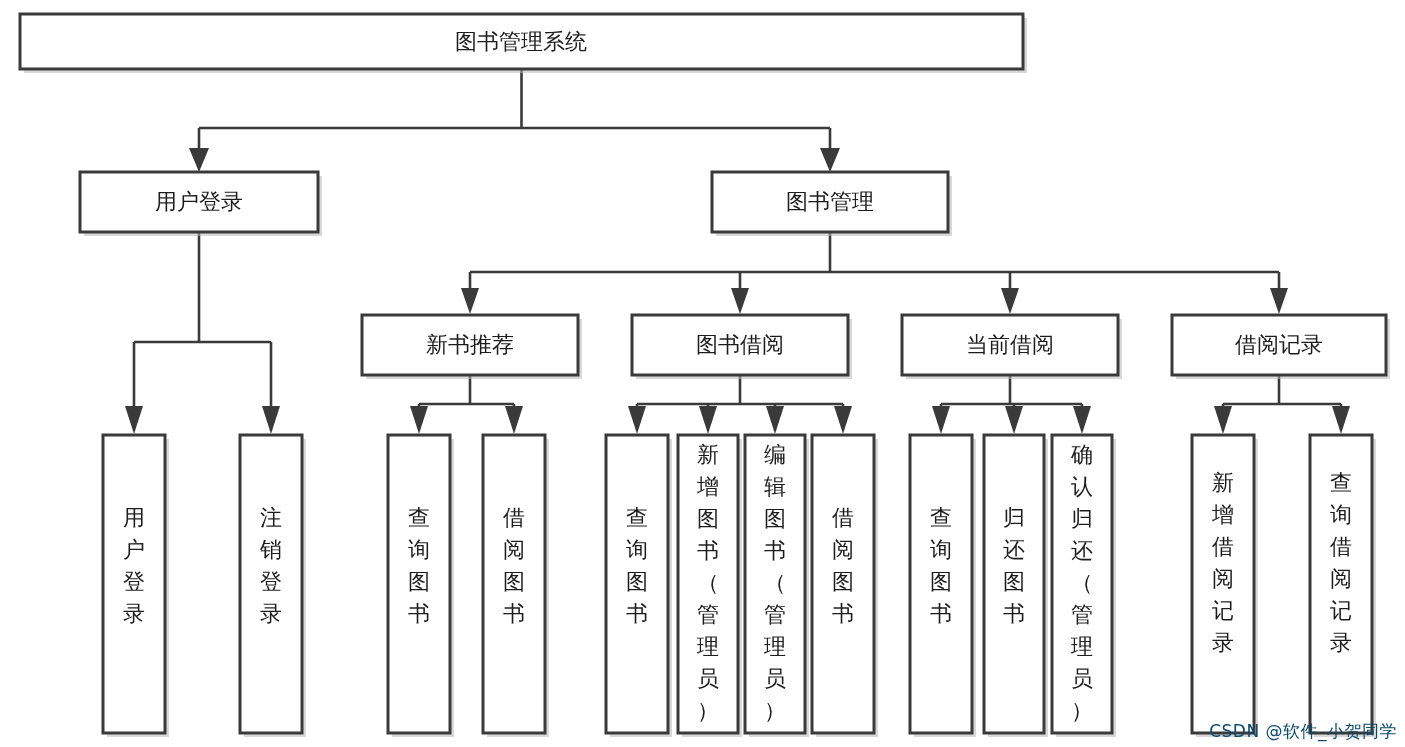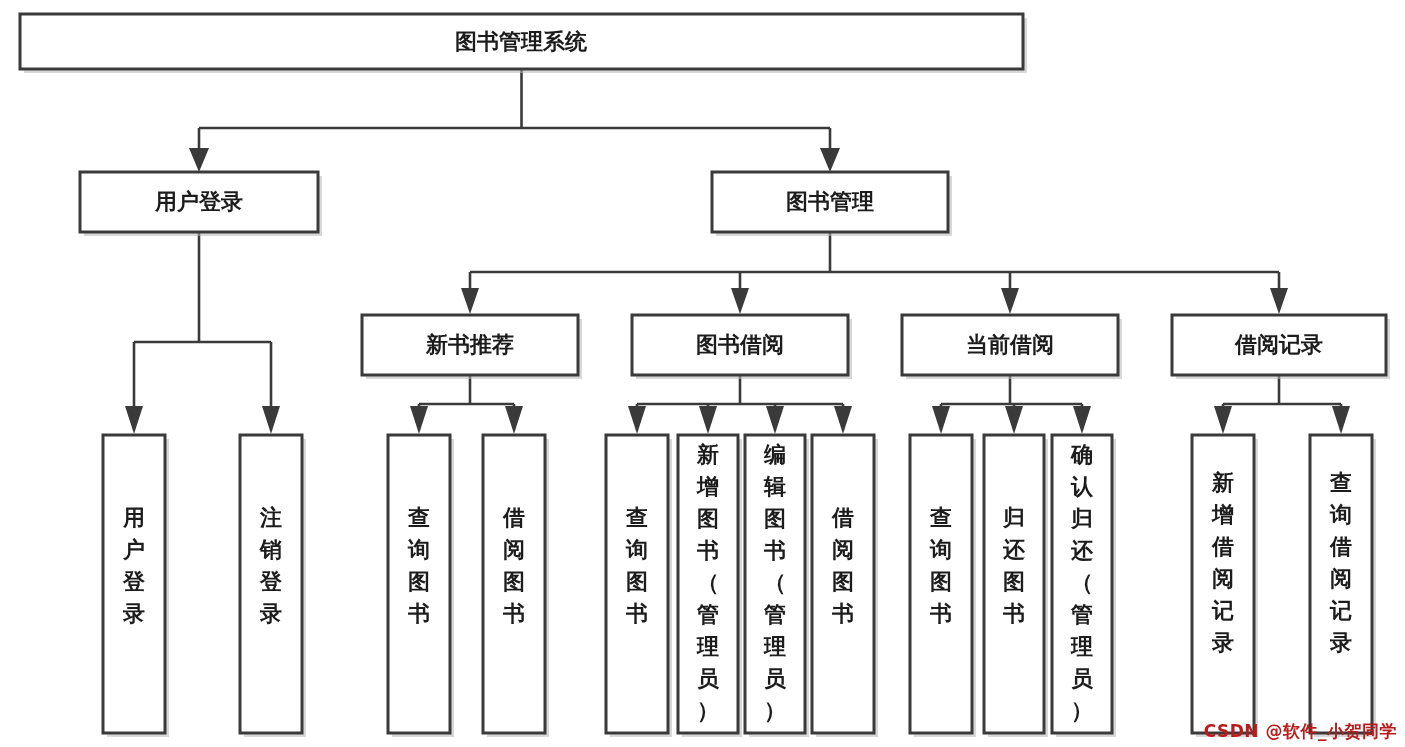--- a/index.html
+++ b/index.html
@@ -11,21 +11,20 @@
     width: 1405px;
     height: 747px;
     font-family: "DejaVu Sans", "Liberation Sans", sans-serif;
     overflow: hidden;
   }
   #diagram-root {
     position: relative;
     width: 1405px;
     height: 747px;
     background: #ffffff;
-    font-weight: bold;
   }
   svg#flow-svg {
     position: absolute;
     left: 0;
     top: 0;
     width: 1405px;
     height: 747px;
   }
   .node-box {
     fill: #ffffff;
@@ -58,21 +57,21 @@
     font-size: 22px;
     fill: #1c1c1c;
     text-anchor: middle;
   }
   .watermark {
     position: absolute;
     right: 8px;
     bottom: 4px;
     font-family: "DejaVu Sans", "Liberation Sans", sans-serif;
     font-size: 17px;
-    color: #b91c1c;
+    color: #0c4a6e;
     letter-spacing: 0.5px;
     white-space: nowrap;
     user-select: none;
   }
 </style>
 </head>
 <body>
 
 <div id="diagram-root">
 

